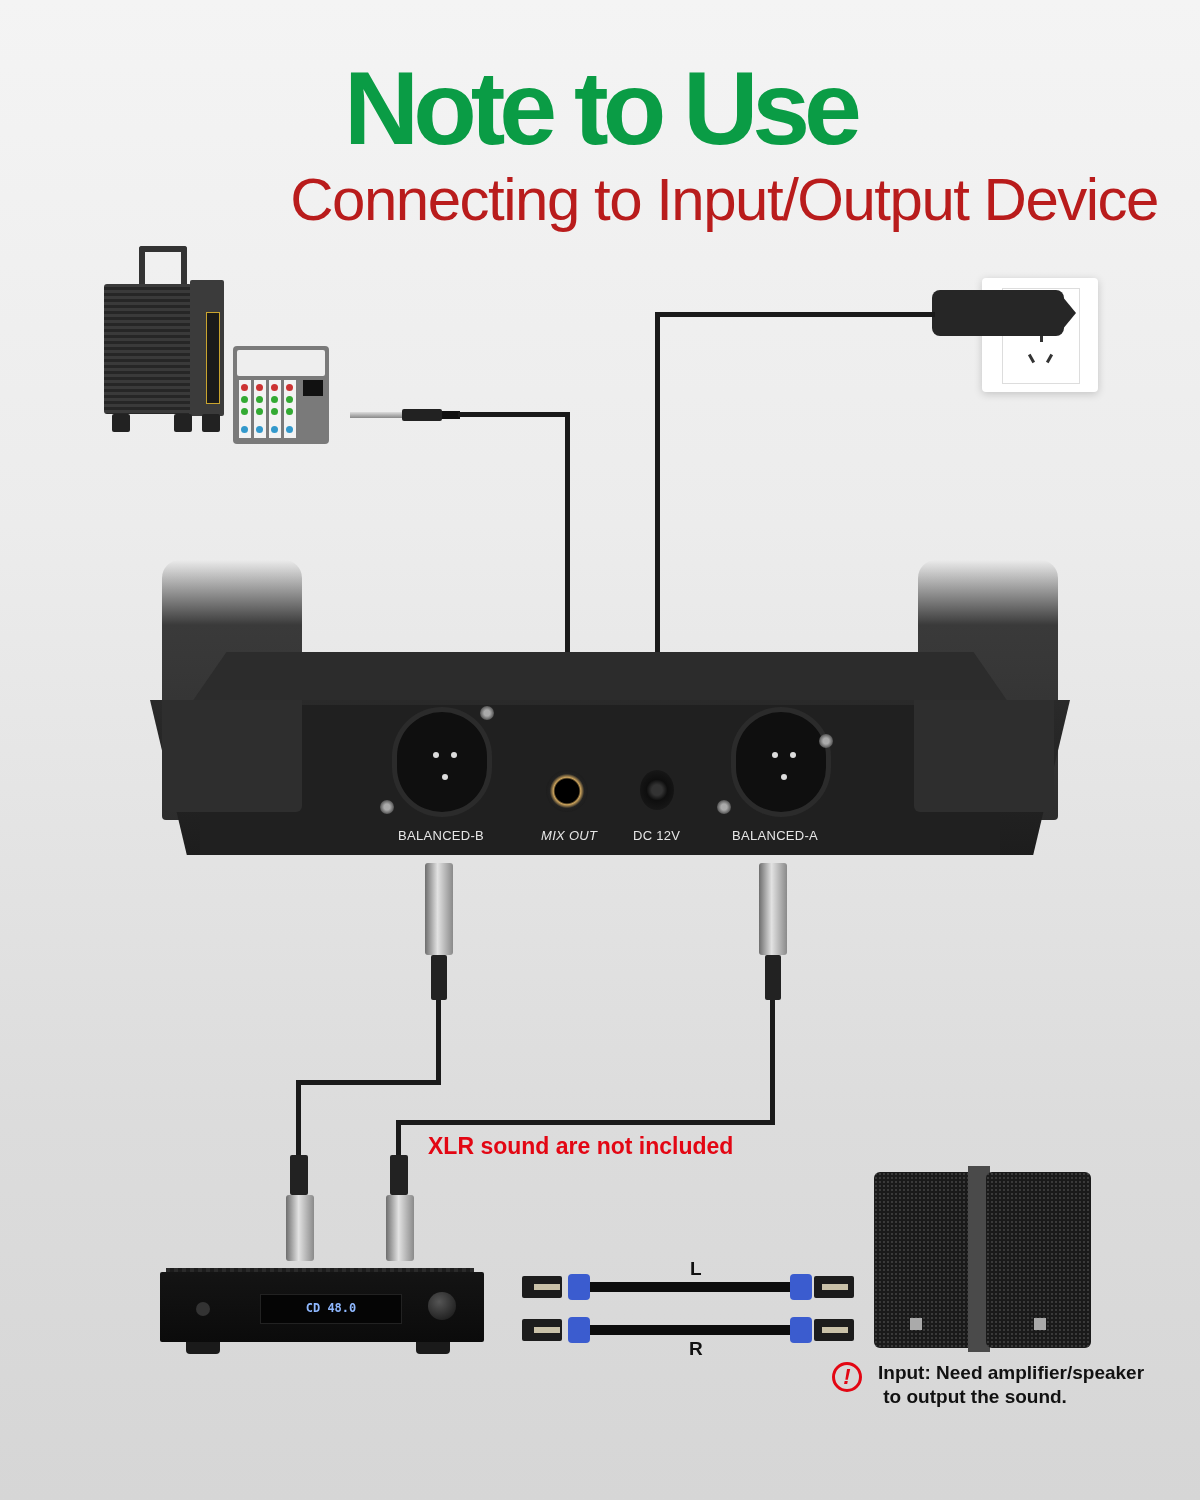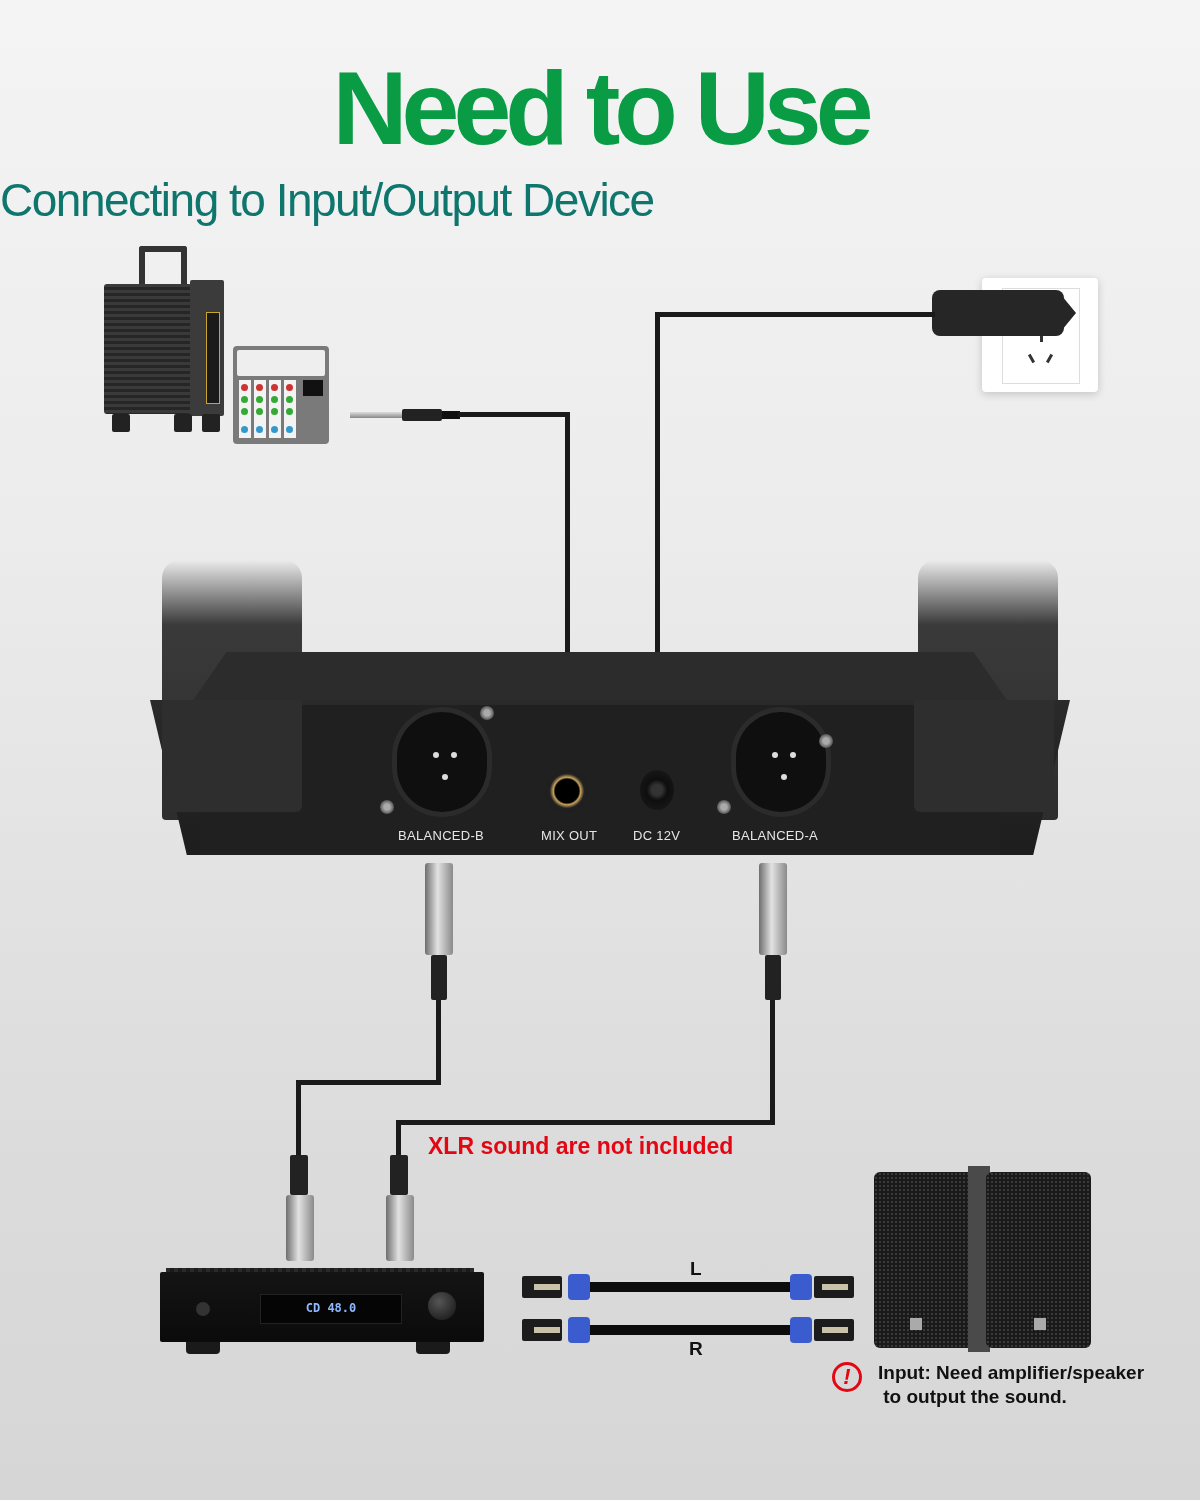--- a/index.html
+++ b/index.html
@@ -1,21 +1,21 @@
 <!DOCTYPE html>
 <html><head>
 <meta charset="utf-8">
 <style>
   html,body{margin:0;padding:0;}
   body{width:1200px;height:1500px;position:relative;overflow:hidden;
     background:linear-gradient(180deg,#f4f4f4 0%,#ececec 35%,#e4e4e4 55%,#dcdcdc 75%,#d6d6d6 100%);
     font-family:"Liberation Sans",sans-serif;}
   .abs{position:absolute;}
   .title{left:0;width:1200px;top:48px;text-align:center;font-size:104px;font-weight:bold;color:#0a9c45;letter-spacing:-6px;line-height:120px;}
-  .subtitle{left:0;width:1158px;top:172px;text-align:left;font-size:46px;color:#0f766e;letter-spacing:-1.5px;line-height:56px;}
+  .subtitle{left:0;width:1158px;top:172px;text-align:right;font-size:60px;color:#b91c1c;letter-spacing:-1.5px;line-height:56px;}
   .wire{background:#1a1a1a;}
   
   .trolley{left:104px;top:278px;width:120px;height:160px;}
   .trolley .handle{position:absolute;left:35px;top:-32px;width:48px;height:38px;border:6px solid #333;border-bottom:none;box-sizing:border-box;border-radius:3px 3px 0 0;}
   .trolley .body{position:absolute;left:0;top:6px;width:88px;height:130px;background:repeating-linear-gradient(180deg,#3a3a3a 0 3px,#262626 3px 6px);border-radius:3px;}
   .trolley .side{position:absolute;left:86px;top:2px;width:34px;height:136px;background:#3b3b3b;border-radius:2px;}
   .trolley .panel{position:absolute;left:102px;top:34px;width:12px;height:90px;background:#1a1a1a;border:1px solid #c9a42e;}
   .trolley .wheel{position:absolute;top:136px;width:18px;height:18px;background:#222;border-radius:2px;}
   
   .mixer{left:233px;top:346px;width:96px;height:98px;background:#7a7a7a;border-radius:4px;}
@@ -58,21 +58,21 @@
   .lr{font-size:19px;font-weight:bold;color:#111;}
   
   .spk{top:1172px;width:105px;height:176px;background:#1f1f1f;border-radius:6px;background-image:radial-gradient(circle,#3a3a3a 1px,transparent 1.4px);background-size:4px 4px;background-color:#1a1a1a;}
   .spk-badge{width:12px;height:12px;background:#aaa;}
   .note{left:878px;top:1361px;font-size:19px;font-weight:bold;color:#111;line-height:24px;}
   .note-icon{left:832px;top:1362px;width:30px;height:30px;border:3px solid #e30613;border-radius:50%;box-sizing:border-box;color:#e30613;font-weight:bold;font-size:22px;text-align:center;line-height:24px;font-style:italic;}
 </style>
 </head>
 <body>
 
-<div class="abs title">Need to Use</div>
+<div class="abs title">Note to Use</div>
 <div class="abs subtitle">Connecting to Input/Output Device</div>
 
 <div class="abs trolley">
   <div class="handle"></div>
   <div class="body"></div>
   <div class="side"></div>
   <div class="panel"></div>
   <div class="wheel" style="left:8px"></div>
   <div class="wheel" style="left:70px"></div>
   <div class="wheel" style="left:98px"></div>
@@ -150,21 +150,21 @@
 
 <div class="abs xlr" style="left:731px;top:707px;">
   <div class="pin" style="left:36px;top:40px"></div>
     <div class="pin" style="left:54px;top:40px"></div>
     <div class="pin" style="left:45px;top:62px"></div>
 </div>
 <div class="abs screw" style="left:819px;top:734px;"></div>
 <div class="abs screw" style="left:717px;top:800px;"></div>
 
 <div class="abs port-label" style="left:398px;text-align:center;">BALANCED-B</div>
-<div class="abs port-label" style="left:541px;">MIX OUT</div>
+<div class="abs port-label" style="left:541px;font-style:italic;">MIX OUT</div>
 <div class="abs port-label" style="left:633px;">DC 12V</div>
 <div class="abs port-label" style="left:732px;">BALANCED-A</div>
 
 <div class="abs plug" style="left:425px;top:863px;width:28px;height:92px;"></div>
 <div class="abs plug-boot" style="left:431px;top:955px;width:16px;height:45px;"></div>
 <div class="abs plug" style="left:759px;top:863px;width:28px;height:92px;"></div>
 <div class="abs plug-boot" style="left:765px;top:955px;width:16px;height:45px;"></div>
 
 <div class="abs wire" style="left:436px;top:1000px;width:5px;height:85px;"></div>
 <div class="abs wire" style="left:296px;top:1080px;width:145px;height:5px;"></div>

